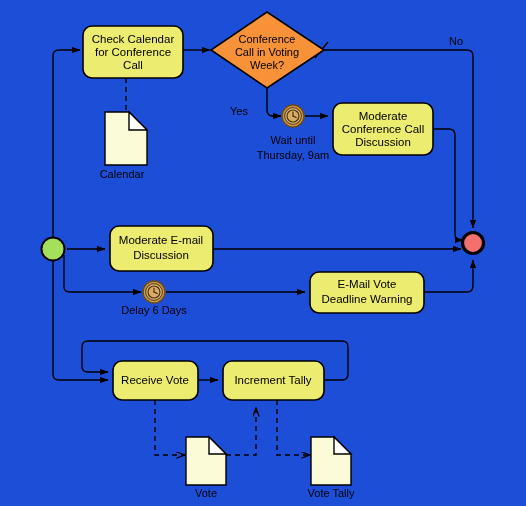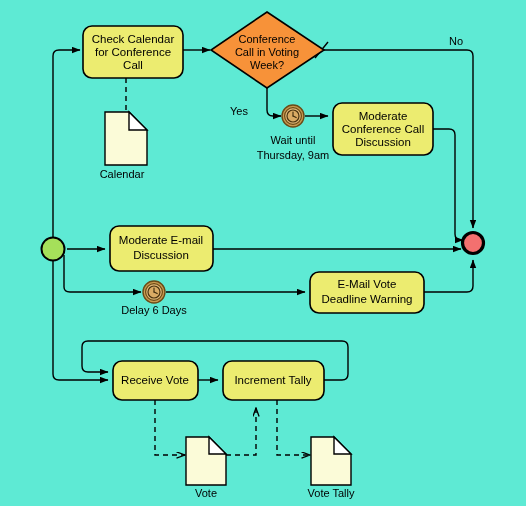--- a/index.html
+++ b/index.html
@@ -4,21 +4,21 @@
 <style>
   html, body {
     margin: 0;
     padding: 0;
     background: #ffffff;
   }
   #canvas {
     position: relative;
     width: 526px;
     height: 506px;
-    background: #5eead4;
+    background: #1d4ed8;
     font-family: "Liberation Sans", sans-serif;
     overflow: hidden;
   }
   svg.diagram {
     position: absolute;
     left: 0;
     top: 0;
     width: 526px;
     height: 506px;
   }

